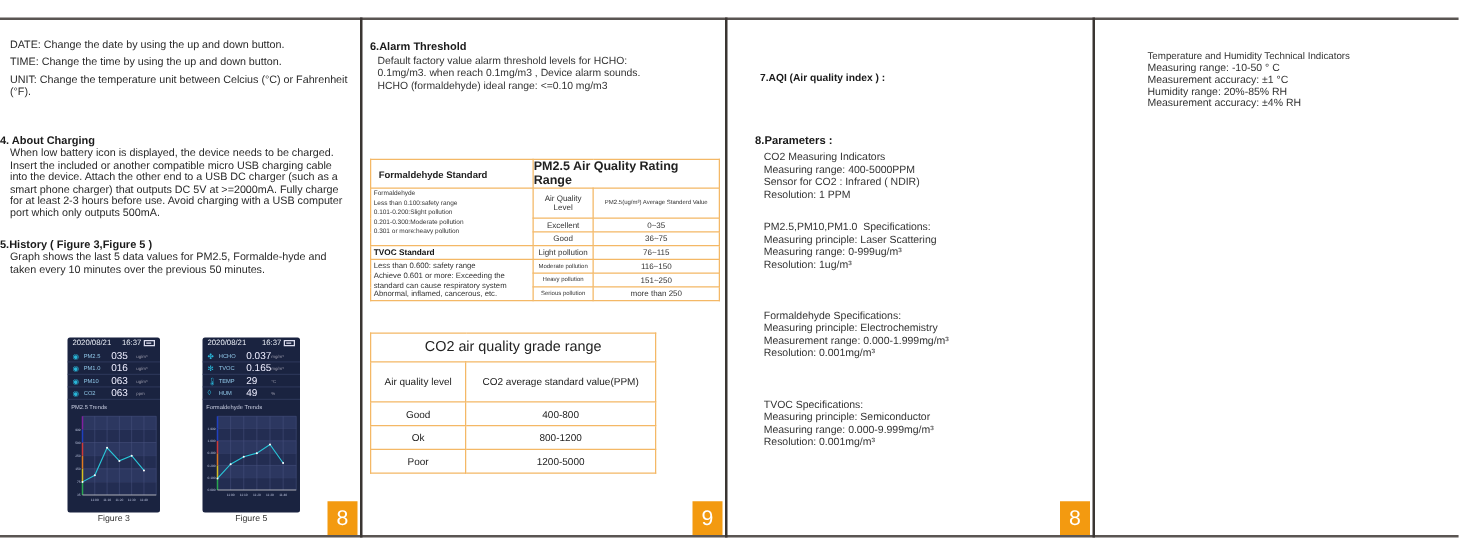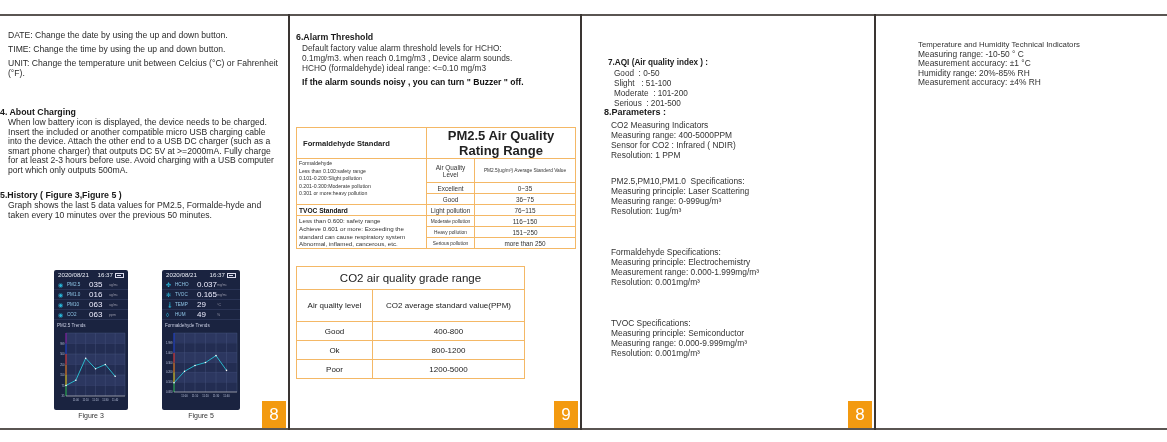--- a/index.html
+++ b/index.html
@@ -37,21 +37,21 @@
   
   #p9 { left: 290px; width: 290px; }
   #p9 .head { position: absolute; left: 6px; top: 16px; font-size: 8.8px; font-weight: bold; color: #1a1a1a; }
   #p9 .body { position: absolute; left: 12px; top: 27px; font-size: 8.3px; line-height: 10px; color: #333; width: 270px; }
   #p9 .note { position: absolute; left: 12px; top: 61px; font-size: 8.6px; line-height: 10px; font-weight: bold; color: #111; width: 270px; }
 
   table { border-collapse: collapse; }
   .std-table { position: absolute; left: 6px; top: 111px; width: 280px; border: 1.5px solid #f2a23a; padding-left: 20px; }
   .std-table td, .std-table th { border: 1px solid #f4b866; font-size: 5.2px; color: #333; padding: 0 2px; }
   .std-table th { font-size: 7.6px; font-weight: bold; height: 15px; text-align: left; padding-left: 6px; color: #222; }
-  .std-table th.pm-head { text-align: center; padding: 0; font-size: 13px; }
+  .std-table th.pm-head { padding: 0; font-size: 10px; }
   .std-table .c { text-align: center; }
   .std-table .lvl { font-size: 6.4px; }
   .std-table .small { font-size: 4.8px; }
   .std-table .sub { font-weight: bold; font-size: 6.6px; color: #111; }
 
   .co2-table { position: absolute; left: 6px; top: 250px; width: 229px; border: 1.5px solid #f2a23a; }
   .co2-table td { border: 1px solid #f4b866; text-align: center; color: #222; font-size: 8px; height: 19px; }
   .co2-table .title { font-size: 11.5px; height: 23px; }
   .co2-table .hd { font-size: 8px; line-height: 10px; height: 32px; }
 
@@ -246,21 +246,20 @@
   <div class="page-num" style="width:24px">8</div>
 </section>
 
 <section class="page" id="p9">
   <div class="head">6.Alarm Threshold</div>
   <div class="body">
     <div>Default factory value alarm threshold levels for HCHO:</div>
     <div>0.1mg/m3. when reach 0.1mg/m3 , Device alarm sounds.</div>
     <div>HCHO (formaldehyde) ideal range: &lt;=0.10 mg/m3</div>
   </div>
-  <div class="note">If the alarm sounds noisy , you can turn " Buzzer " off.</div>
 
   <table class="std-table">
     <tbody>
         <tr>
       <th style="width:130px">Formaldehyde Standard</th>
       <th class="pm-head" colspan="2">PM2.5 Air Quality Rating Range</th>
     </tr>
     <tr style="height:24px">
       <td rowspan="3" style="vertical-align:top;line-height:7.6px;padding-top:1px">
         <div>Formaldehyde</div>
@@ -327,26 +326,20 @@
           <td>1200-5000</td>
         </tr>
   </tbody>
     </table>
 
   <div class="page-num" style="width:24px">9</div>
 </section>
 
 <section class="page" id="p10">
   <div class="aqi-head">7.AQI (Air quality index ) :</div>
-  <div class="aqi-list">
-    <div style="white-space:pre">Good  : 0-50</div>
-    <div style="white-space:pre">Slight   : 51-100</div>
-    <div style="white-space:pre">Moderate  : 101-200</div>
-    <div style="white-space:pre">Serious  : 201-500</div>
-  </div>
   <div class="param-head">8.Parameters :</div>
 
   <div class="spec" style="top:104px">
     <div>CO2 Measuring Indicators</div>
     <div>Measuring range: 400-5000PPM</div>
     <div>Sensor for CO2 : Infrared ( NDIR)</div>
     <div>Resolution: 1 PPM</div>
   </div>
   <div class="spec" style="top:160px">
     <div style="white-space:pre">PM2.5,PM10,PM1.0  Specifications:</div>

